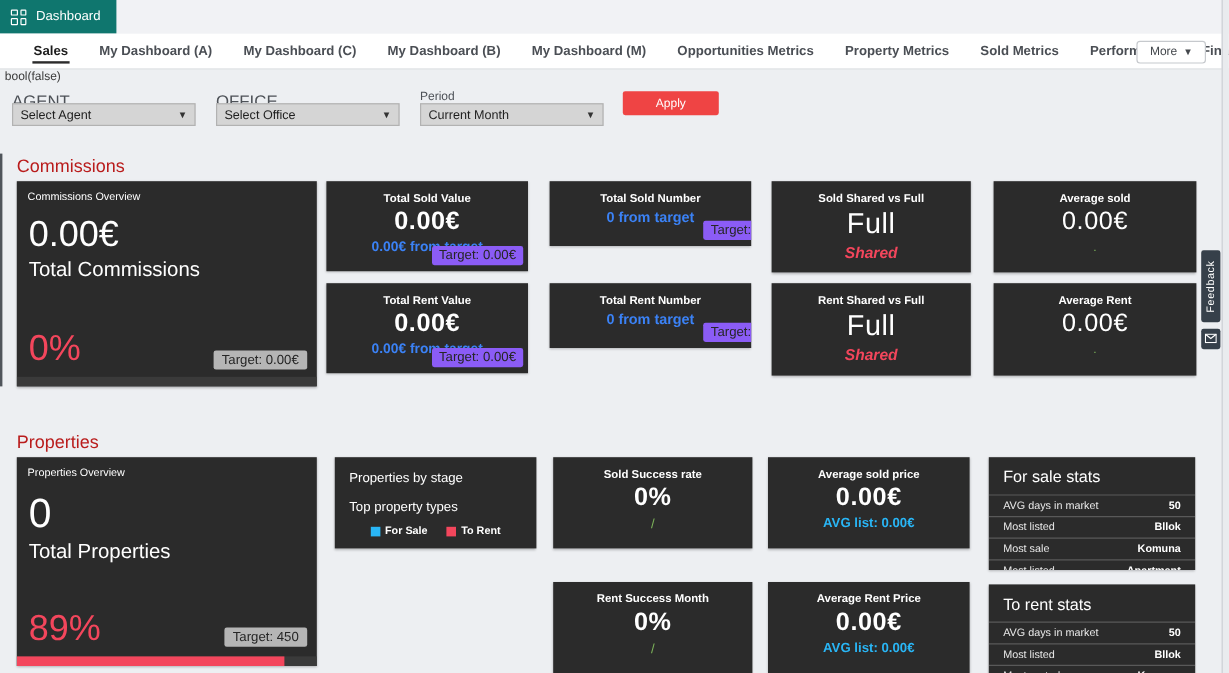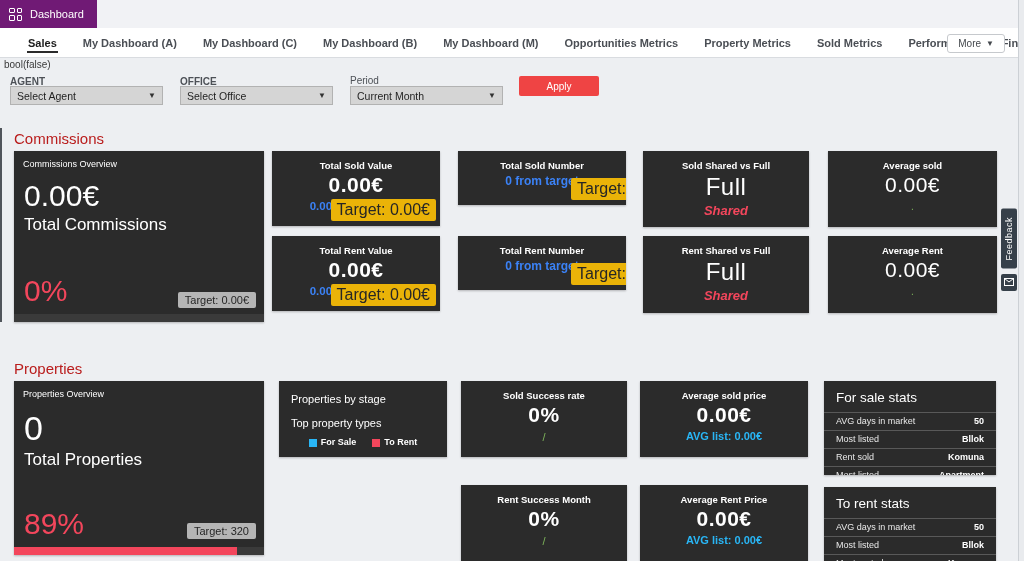--- a/index.html
+++ b/index.html
@@ -1,21 +1,21 @@
 <!DOCTYPE html>
 <html><head>
 <meta charset="utf-8">
 <style>
   * { margin:0; padding:0; box-sizing:border-box; }
   html,body { width:1024px; height:561px; overflow:hidden; background:#edeff2;
     font-family:"Liberation Sans", sans-serif; }
 
   
   .topbar { position:absolute; left:0; top:0; width:1024px; height:28px; background:#f1f2f5; }
-  .brand { position:absolute; left:0; top:0; width:97px; height:28px; background:#701a75;
+  .brand { position:absolute; left:0; top:0; width:97px; height:28px; background:#0f766e;
     display:flex; align-items:center; gap:8px; padding-left:9px; cursor:pointer; }
   .brand-title { color:#fff; font-size:11px; }
   .grid-icon { width:13px; height:13px; display:grid; grid-template-columns:1fr 1fr; gap:2px; }
   .grid-icon span { border:1.5px solid #fff; border-radius:1px; }
 
   
   .tabbar { position:absolute; left:0; top:28px; width:1024px; height:30px; background:#ffffff;
     border-bottom:1px solid #d9dce0; display:flex; align-items:center; padding-left:15px; }
   .tab { font-size:11px; font-weight:700; color:#4a4e54; padding:0 13px; height:100%;
     display:flex; align-items:center; cursor:pointer; white-space:nowrap; position:relative; }
@@ -23,41 +23,41 @@
   .tab.active::after { content:""; position:absolute; left:12px; right:12px; bottom:4px;
     height:2px; background:#2b2b2b; }
   .more-btn { position:absolute; right:19px; top:6px; height:19px; padding:0 10px;
     border:1px solid #c6c9cd; border-radius:3px; background:#fff; font-size:10px; color:#44484d;
     display:flex; align-items:center; gap:5px; cursor:pointer; }
   .caret { font-size:8px; color:#44484d; }
 
   .debug-line { position:absolute; left:4px; top:59px; font-size:10px; color:#3a3a3a; }
 
   
-  .filter-label { position:absolute; font-size:10px; font-weight:700; color:#4d5157; }
+  .filter-label { position:absolute; font-size:14px; font-weight:400; color:#4d5157; }
   .filter-label.period { font-weight:400; font-size:10px; }
   .select { position:absolute; width:153px; height:19px; background:#d5d5d5; border:1px solid #b2b2b2;
     font-size:10.5px; color:#1f1f1f; display:flex; align-items:center; padding:0 6px; cursor:pointer; }
   .select .chev { margin-left:auto; font-size:8px; color:#333; }
   .apply-btn { position:absolute; left:519px; top:76px; width:80px; height:20px; background:#ef4444;
     border:none; border-radius:2px; color:#fff; font-size:10px; cursor:pointer; }
 
   
   .section-title { position:absolute; font-size:15px; color:#b91c1c; }
 
   .card { position:absolute; background:#2b2b2b; color:#fff; overflow:hidden;
     box-shadow:0 1px 2px rgba(0,0,0,.25); }
   .card-title-sm { font-size:9.5px; font-weight:700; color:#fff; text-align:center; padding-top:9px; }
   .big-val { font-size:21px; font-weight:700; text-align:center; margin-top:2px; letter-spacing:.5px; }
   .delta-green { font-size:11.5px; font-weight:700; color:#3b82f6; text-align:center; margin-top:3px; }
   .sub-red { font-size:13px; font-weight:700; color:#f3465c; text-align:center; margin-top:2px;font-style:italic; }
   .sub-blue { font-size:11px; font-weight:700; color:#29b6f6; text-align:center; margin-top:3px; }
   .sub-dot { font-size:10px; color:#7db45a; text-align:center; margin-top:4px; }
-  .target-badge { position:absolute; right:4px; bottom:5px; background:#eab308; color:#262626;
-    font-size:16px; padding:2px 6px; border-radius:2px; white-space:nowrap; }
+  .target-badge { position:absolute; right:4px; bottom:5px; background:#8b5cf6; color:#262626;
+    font-size:11px; padding:2px 6px; border-radius:2px; white-space:nowrap; }
   .target-badge.clipped { right:-6px; }
 
   
   .ov-title { font-size:9px; color:#fff; padding:8px 0 0 9px; }
   .ov-value { font-size:30px; font-weight:400; color:#fff; padding:10px 0 0 10px; }
   .ov-value.num { font-size:34px; }
   .ov-label { font-size:17px; color:#fff; padding:2px 0 0 10px; }
   .ov-percent { position:absolute; left:10px; bottom:14px; font-size:30px; color:#f3465c; }
   .ov-badge { position:absolute; right:8px; bottom:20px; background:#b5b5b5; color:#262626;
     font-size:11px; padding:2px 7px; border-radius:2px; }
@@ -203,21 +203,21 @@
   <div class="sub-dot">.</div>
 </div>
 
 <div class="section-title" style="left:14px; top:360px;">Properties</div>
 
 <div class="card" style="left:14px; top:381px; width:250px; height:174px;">
   <div class="ov-title">Properties Overview</div>
   <div class="ov-value num">0</div>
   <div class="ov-label">Total Properties</div>
   <div class="ov-percent">89%</div>
-  <div class="ov-badge" style="bottom:16px;">Target: 320</div>
+  <div class="ov-badge" style="bottom:16px;">Target: 450</div>
   <div class="progress-track">
     <div class="progress-fill" style="width: 89%;"></div>
   </div>
 </div>
 
 <div class="card" style="left:279px; top:381px; width:168px; height:76px;">
   <div class="stage-line" style="padding-top:12px;">Properties by stage</div>
   <div class="stage-line" style="padding-top:12px;">Top property types</div>
   <div class="legend">
     <span class="legend-item">
@@ -247,21 +247,21 @@
   <div class="stats-title">For sale stats</div>
   <div class="stats-row">
     <span>AVG days in market</span>
     <span class="v">50</span>
   </div>
   <div class="stats-row">
     <span>Most listed</span>
     <span class="v">Bllok</span>
   </div>
   <div class="stats-row">
-    <span>Rent sold</span>
+    <span>Most sale</span>
     <span class="v">Komuna</span>
   </div>
   <div class="stats-row">
     <span>Most listed</span>
     <span class="v">Apartment</span>
   </div>
 
 </div>
 
 <div class="card" style="left:461px; top:485px; width:166px; height:76px;">

